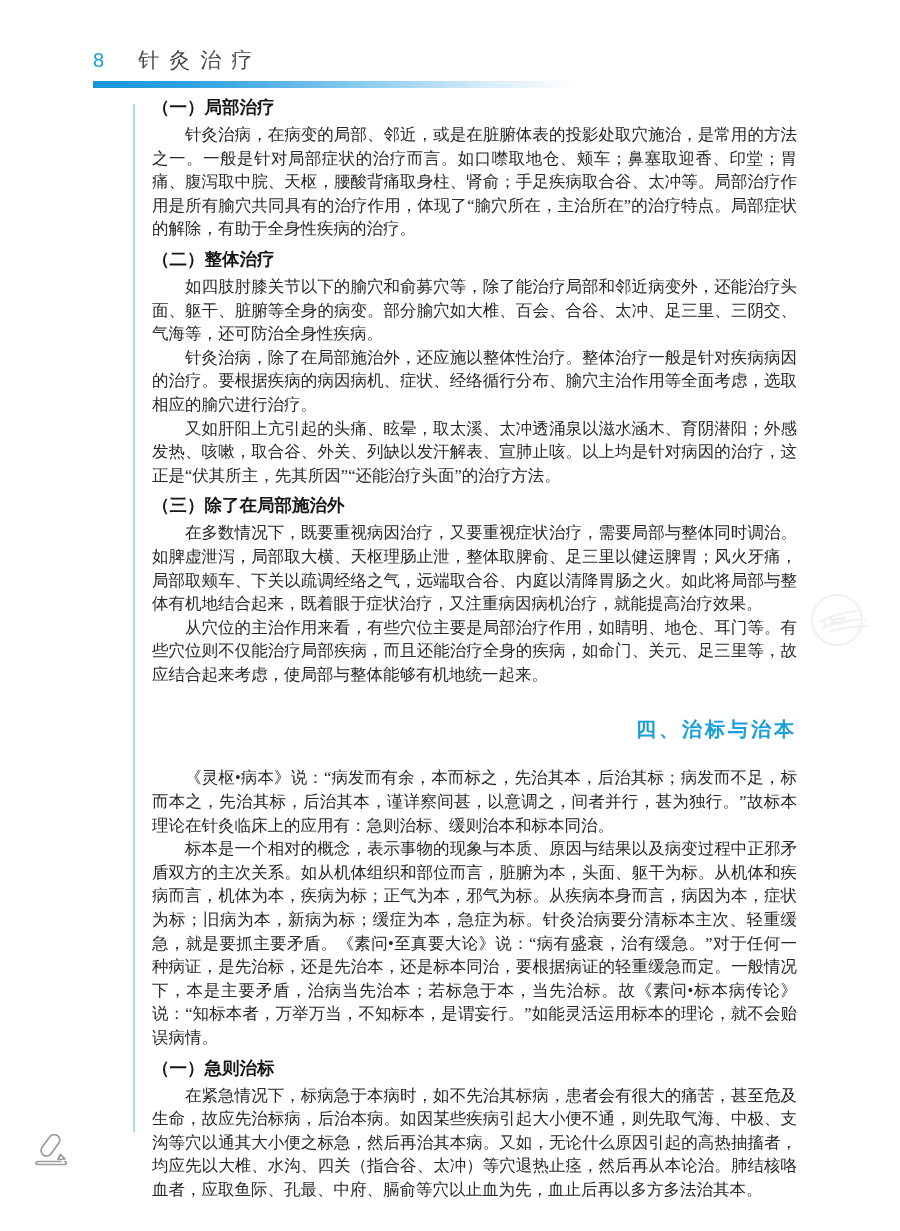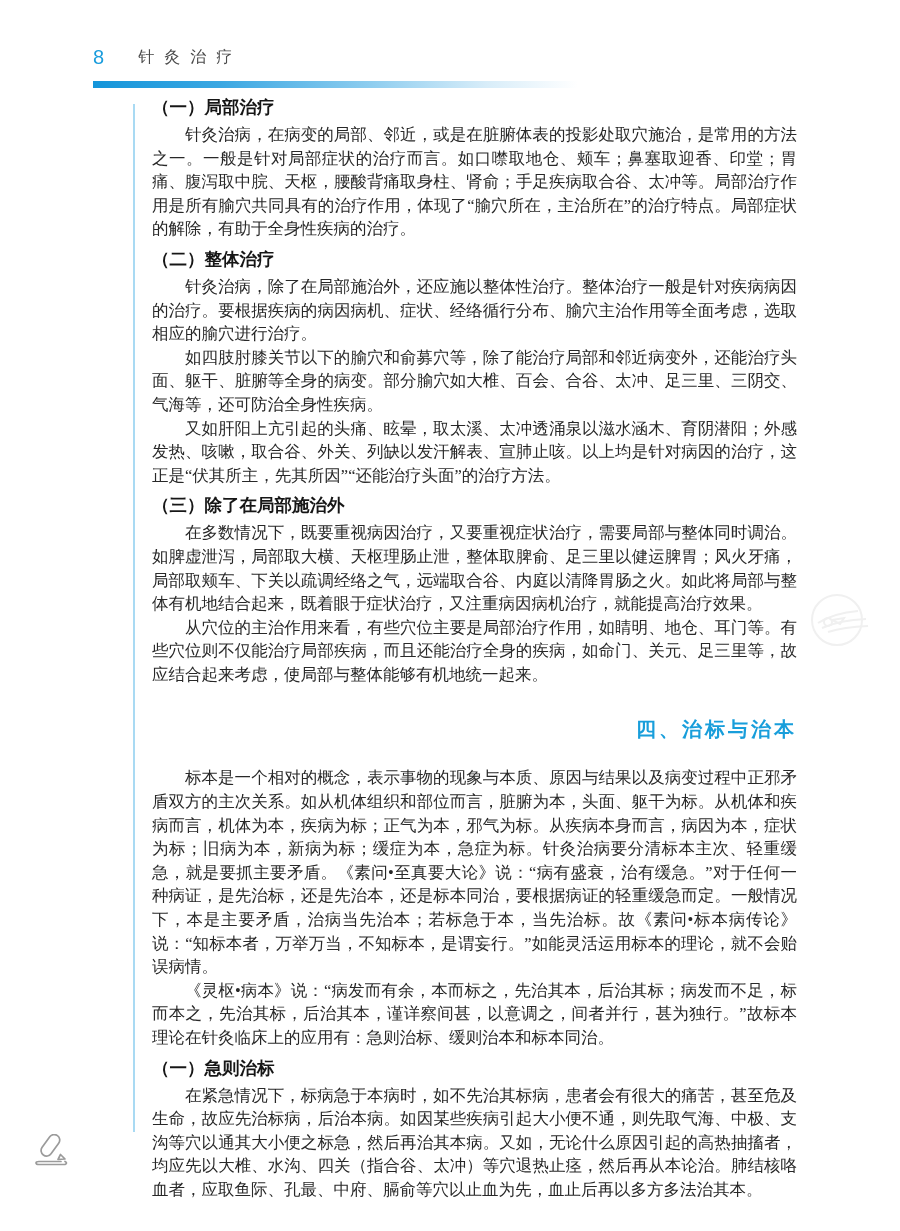--- a/index.html
+++ b/index.html
@@ -14,21 +14,21 @@
   .running-header{
     position:absolute;left:93px;top:46px;width:720px;height:30px;
   }
   .page-num{
     font-family:"Liberation Sans","DejaVu Sans",sans-serif;
     font-size:20px;color:#1b9ddd;font-weight:400;
     display:inline-block;vertical-align:middle;
   }
   .book-title{
     font-family:"Liberation Sans","DejaVu Sans",sans-serif;
-    font-size:16px;color:#4a4a4a;letter-spacing:10px;
+    font-size:21px;color:#4a4a4a;letter-spacing:10px;
     display:inline-block;vertical-align:middle;margin-left:30px;
   }
   .header-bar{
     position:absolute;left:93px;top:81px;width:505px;height:7px;
     background:linear-gradient(to right,
       #1495da 0%, #3aa7e2 25%, #8ecdef 55%, #d8edf9 78%, rgba(255,255,255,0) 96%);
   }
   
   .margin-rule{
     position:absolute;left:133px;top:104px;width:2px;height:1028px;
@@ -73,31 +73,31 @@
   </div>
   <div class="header-bar"></div>
 
   <div class="margin-rule"></div>
 
   <main class="content">
     <h3 class="subsection-title">（一）局部治疗</h3>
     <p>针灸治病，在病变的局部、邻近，或是在脏腑体表的投影处取穴施治，是常用的方法之一。一般是针对局部症状的治疗而言。如口噤取地仓、颊车；鼻塞取迎香、印堂；胃痛、腹泻取中脘、天枢，腰酸背痛取身柱、肾俞；手足疾病取合谷、太冲等。局部治疗作用是所有腧穴共同具有的治疗作用，体现了“腧穴所在，主治所在”的治疗特点。局部症状的解除，有助于全身性疾病的治疗。</p>
 
     <h3 class="subsection-title">（二）整体治疗</h3>
+    <p>如四肢肘膝关节以下的腧穴和俞募穴等，除了能治疗局部和邻近病变外，还能治疗头面、躯干、脏腑等全身的病变。部分腧穴如大椎、百会、合谷、太冲、足三里、三阴交、气海等，还可防治全身性疾病。</p>
     <p>针灸治病，除了在局部施治外，还应施以整体性治疗。整体治疗一般是针对疾病病因的治疗。要根据疾病的病因病机、症状、经络循行分布、腧穴主治作用等全面考虑，选取相应的腧穴进行治疗。</p>
-    <p>如四肢肘膝关节以下的腧穴和俞募穴等，除了能治疗局部和邻近病变外，还能治疗头面、躯干、脏腑等全身的病变。部分腧穴如大椎、百会、合谷、太冲、足三里、三阴交、气海等，还可防治全身性疾病。</p>
     <p>又如肝阳上亢引起的头痛、眩晕，取太溪、太冲透涌泉以滋水涵木、育阴潜阳；外感发热、咳嗽，取合谷、外关、列缺以发汗解表、宣肺止咳。以上均是针对病因的治疗，这正是“伏其所主，先其所因”“还能治疗头面”的治疗方法。</p>
 
     <h3 class="subsection-title">（三）除了在局部施治外</h3>
     <p>在多数情况下，既要重视病因治疗，又要重视症状治疗，需要局部与整体同时调治。如脾虚泄泻，局部取大横、天枢理肠止泄，整体取脾俞、足三里以健运脾胃；风火牙痛，局部取颊车、下关以疏调经络之气，远端取合谷、内庭以清降胃肠之火。如此将局部与整体有机地结合起来，既着眼于症状治疗，又注重病因病机治疗，就能提高治疗效果。</p>
     <p>从穴位的主治作用来看，有些穴位主要是局部治疗作用，如睛明、地仓、耳门等。有些穴位则不仅能治疗局部疾病，而且还能治疗全身的疾病，如命门、关元、足三里等，故应结合起来考虑，使局部与整体能够有机地统一起来。</p>
 
     <h2 class="section-title">四、治标与治本</h2>
+    <p>《灵枢•病本》说：“病发而有余，本而标之，先治其本，后治其标；病发而不足，标而本之，先治其标，后治其本，谨详察间甚，以意调之，间者并行，甚为独行。”故标本理论在针灸临床上的应用有：急则治标、缓则治本和标本同治。</p>
     <p>标本是一个相对的概念，表示事物的现象与本质、原因与结果以及病变过程中正邪矛盾双方的主次关系。如从机体组织和部位而言，脏腑为本，头面、躯干为标。从机体和疾病而言，机体为本，疾病为标；正气为本，邪气为标。从疾病本身而言，病因为本，症状为标；旧病为本，新病为标；缓症为本，急症为标。针灸治病要分清标本主次、轻重缓急，就是要抓主要矛盾。《素问•至真要大论》说：“病有盛衰，治有缓急。”对于任何一种病证，是先治标，还是先治本，还是标本同治，要根据病证的轻重缓急而定。一般情况下，本是主要矛盾，治病当先治本；若标急于本，当先治标。故《素问•标本病传论》说：“知标本者，万举万当，不知标本，是谓妄行。”如能灵活运用标本的理论，就不会贻误病情。</p>
-    <p>《灵枢•病本》说：“病发而有余，本而标之，先治其本，后治其标；病发而不足，标而本之，先治其标，后治其本，谨详察间甚，以意调之，间者并行，甚为独行。”故标本理论在针灸临床上的应用有：急则治标、缓则治本和标本同治。</p>
 
     <h3 class="subsection-title">（一）急则治标</h3>
     <p>在紧急情况下，标病急于本病时，如不先治其标病，患者会有很大的痛苦，甚至危及生命，故应先治标病，后治本病。如因某些疾病引起大小便不通，则先取气海、中极、支沟等穴以通其大小便之标急，然后再治其本病。又如，无论什么原因引起的高热抽搐者，均应先以大椎、水沟、四关（指合谷、太冲）等穴退热止痉，然后再从本论治。肺结核咯血者，应取鱼际、孔最、中府、膈俞等穴以止血为先，血止后再以多方多法治其本。</p>
   </main>
 
   <svg class="watermark" viewBox="0 0 62 62">
     <g fill="none" stroke="#f0f0f0" stroke-width="2">
       <circle cx="29" cy="30" r="25"></circle>
       <path d="M10 33 q16 -10 40 -12"></path>
       <path d="M14 38 q18 -8 44 -9"></path>

